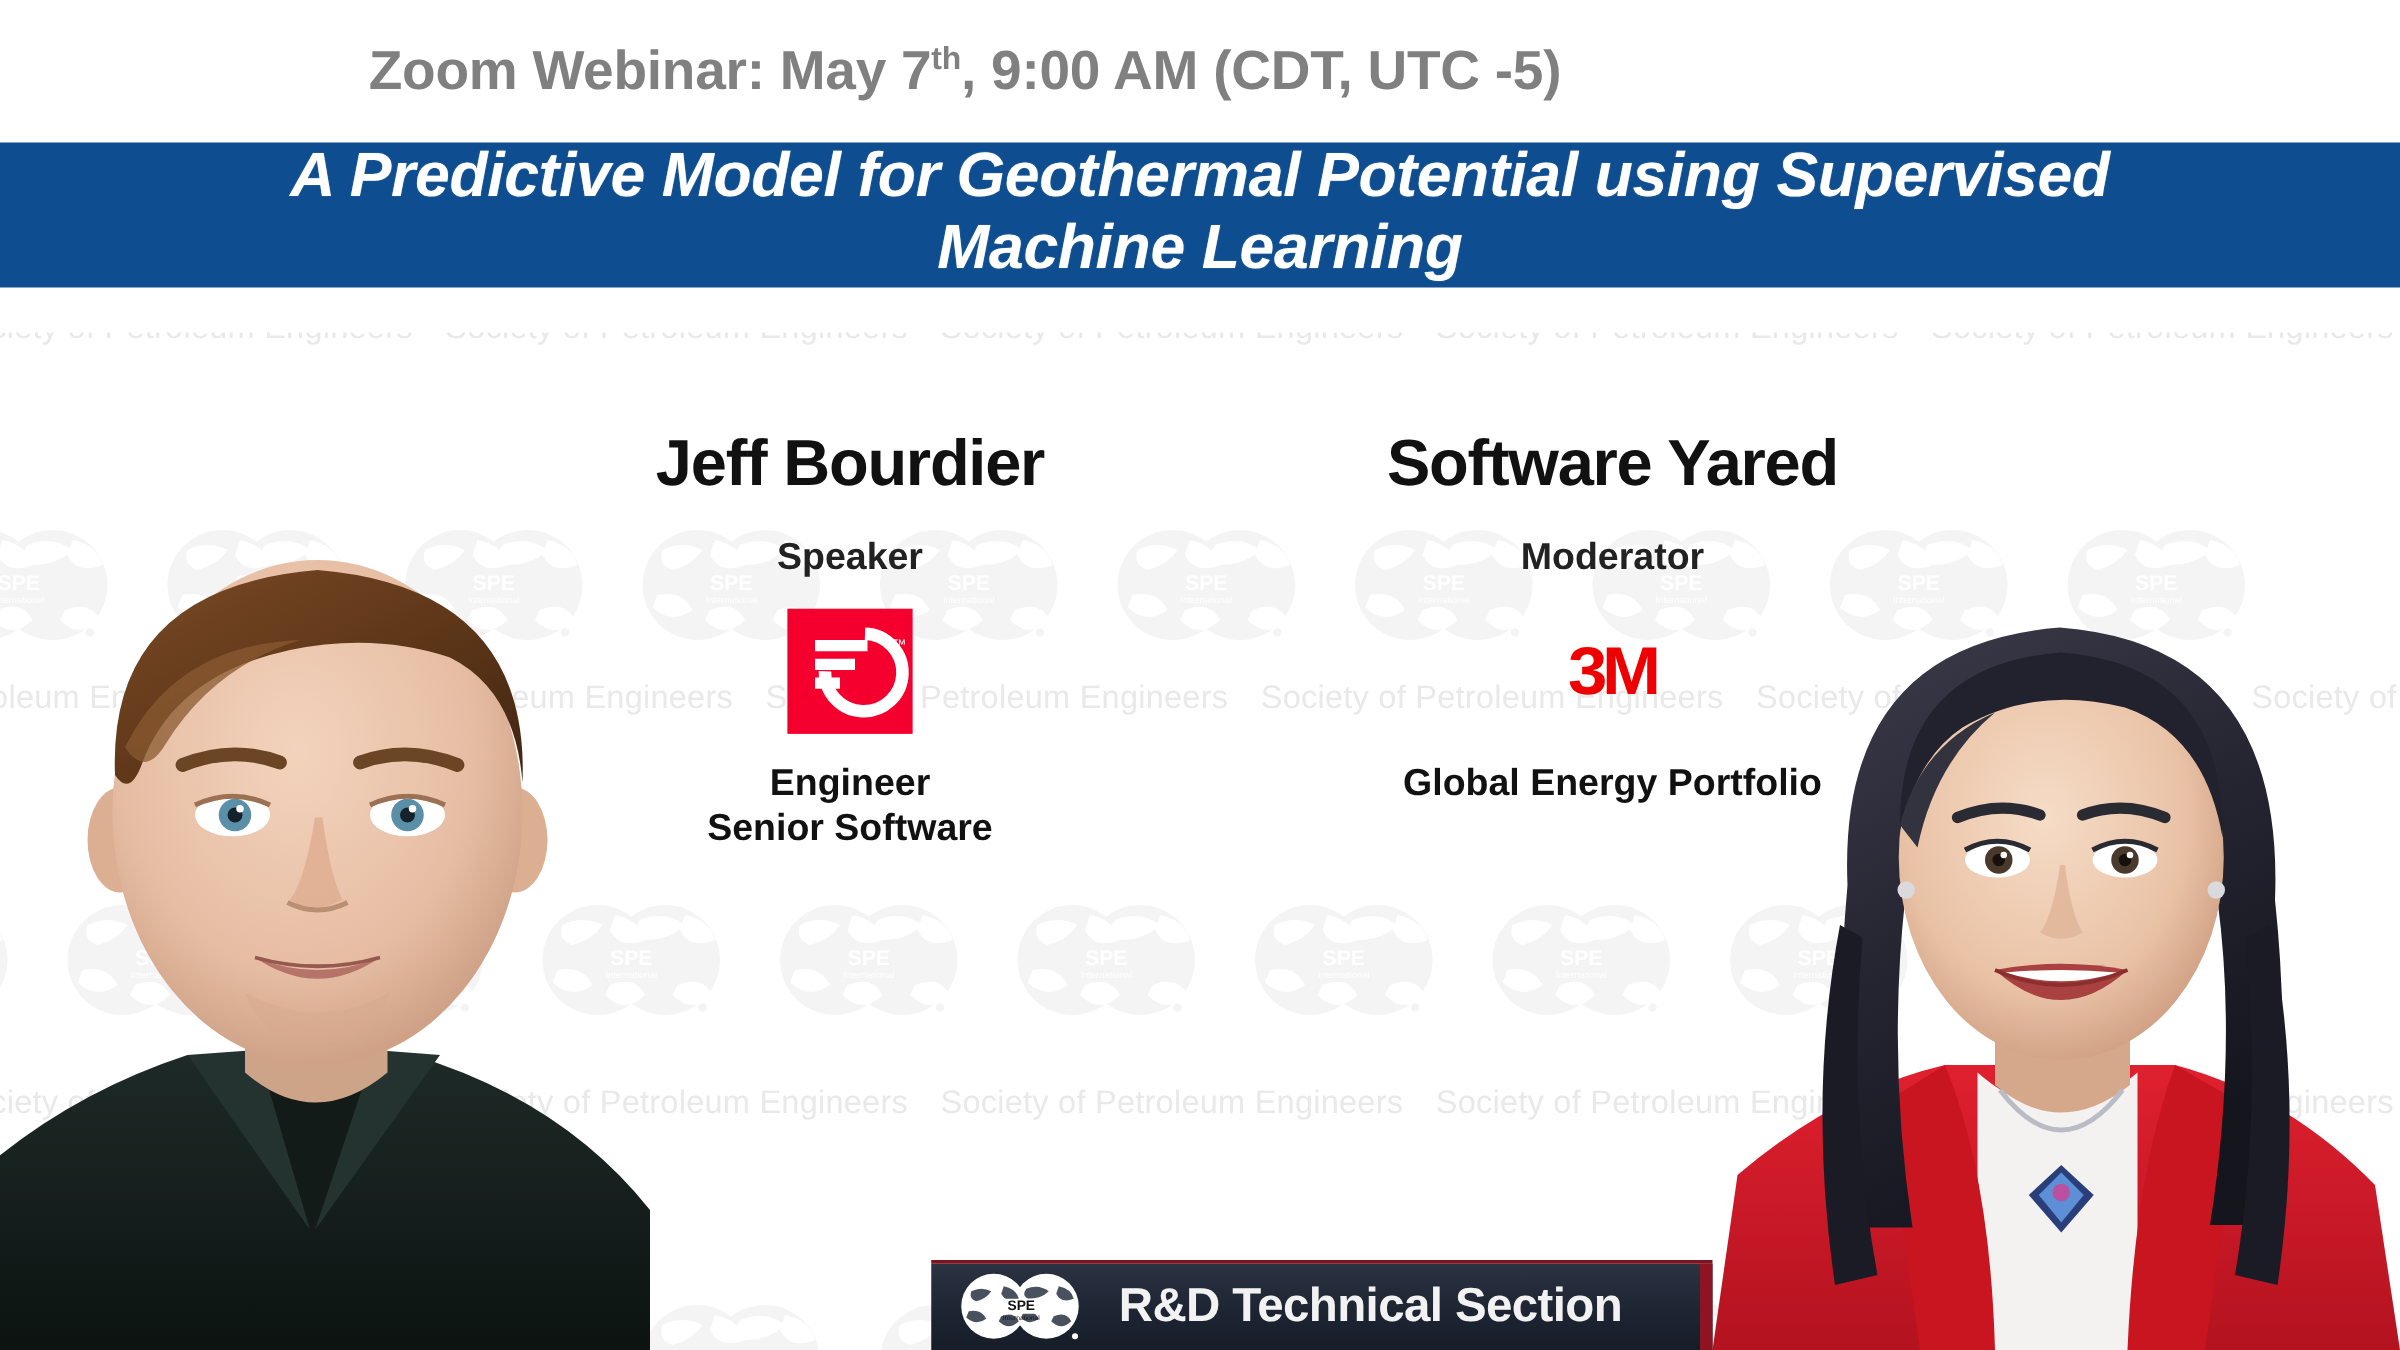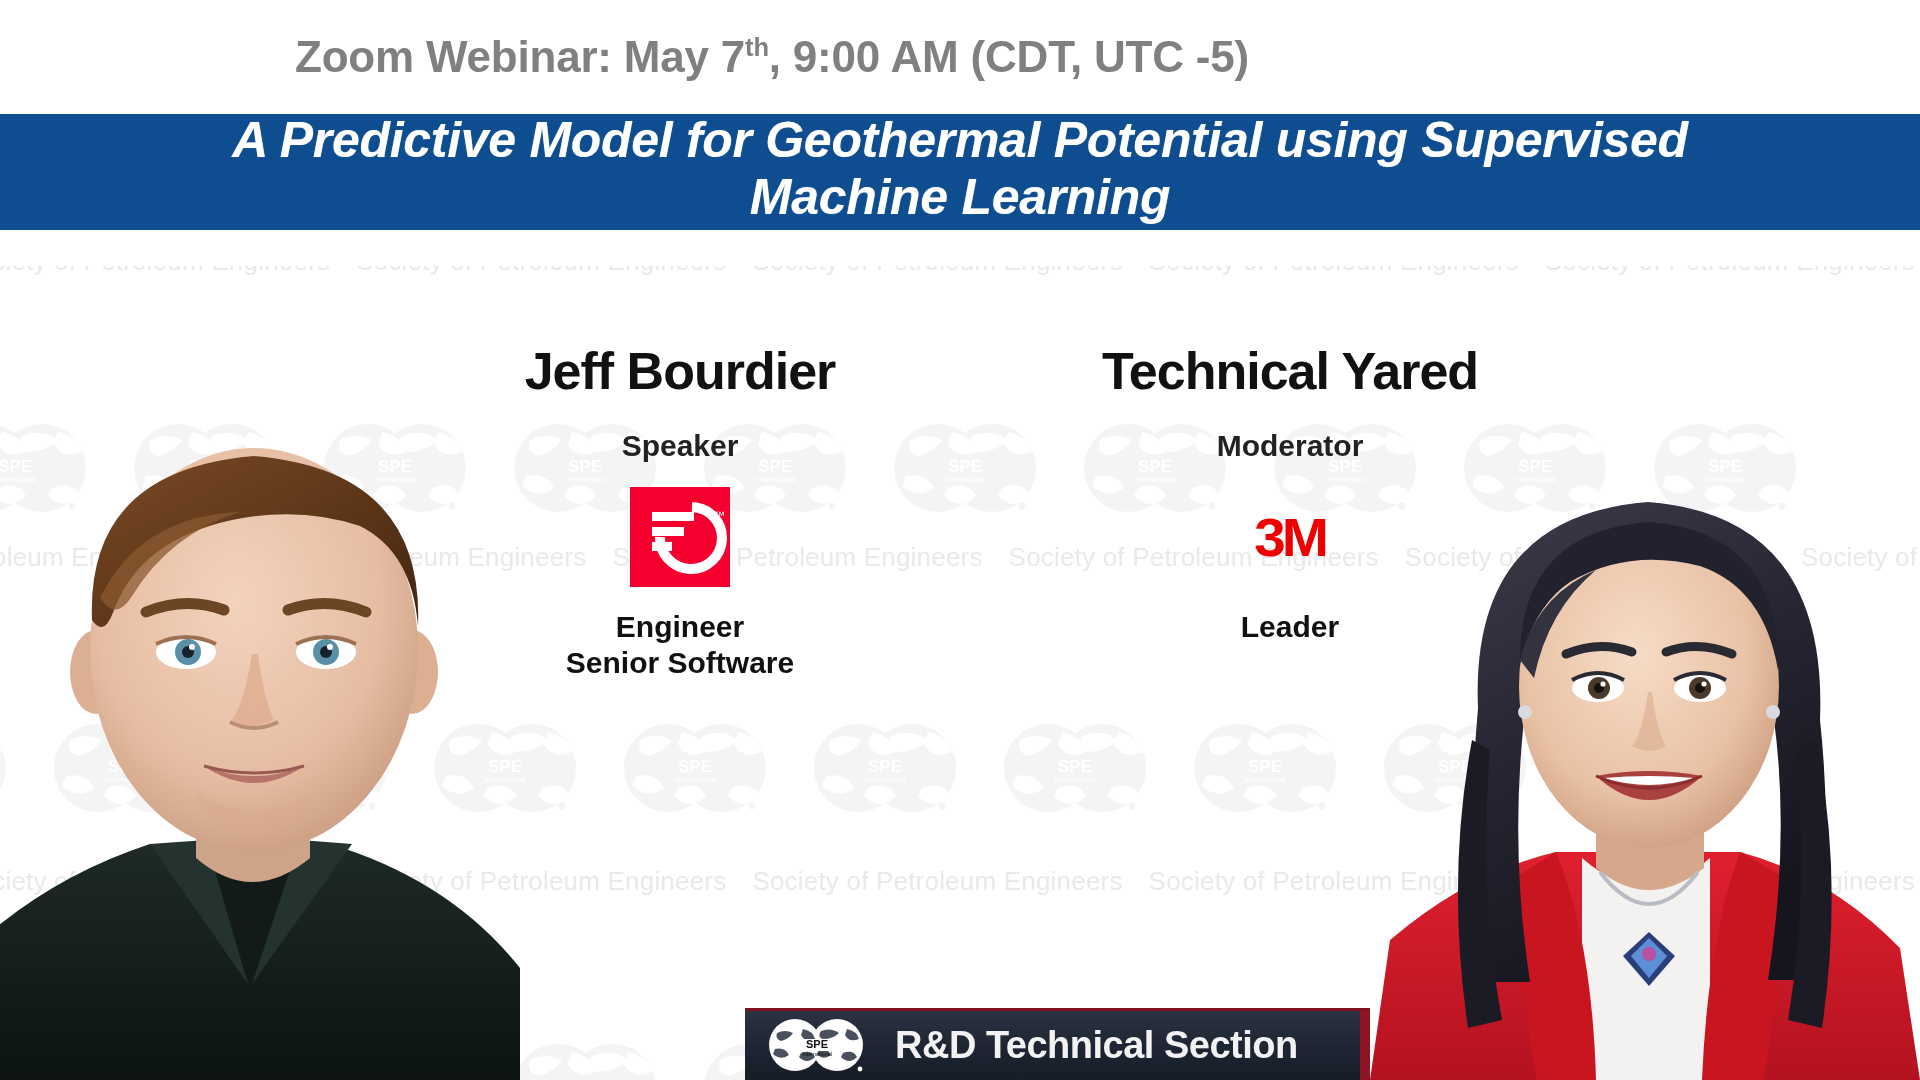--- a/index.html
+++ b/index.html
@@ -885,29 +885,29 @@
           </svg>
         </span>
       </div>
       <div class="p-title">
         <div>Engineer</div>
         <div>Senior Software</div>
       </div>
     </div>
 
     <div class="person right">
-      <div class="p-name">Technical Yared</div>
+      <div class="p-name">Software Yared</div>
       <div class="p-role">Moderator</div>
       <div class="p-logo-wrap">
         <span class="logo-3m">
           <span class="mm">3M</span>
         </span>
       </div>
       <div class="p-title">
-        <div>Leader</div>
+        <div>Global Energy Portfolio</div>
       </div>
     </div>
 
   </div>
 
   <div class="bottom-bar">
     <span class="spe-logo">
       <svg viewBox="0 0 118 58" xmlns="http://www.w3.org/2000/svg">
         <circle cx="36" cy="28" r="26" fill="#ffffff"></circle>
         <circle cx="78" cy="28" r="26" fill="#ffffff"></circle>

